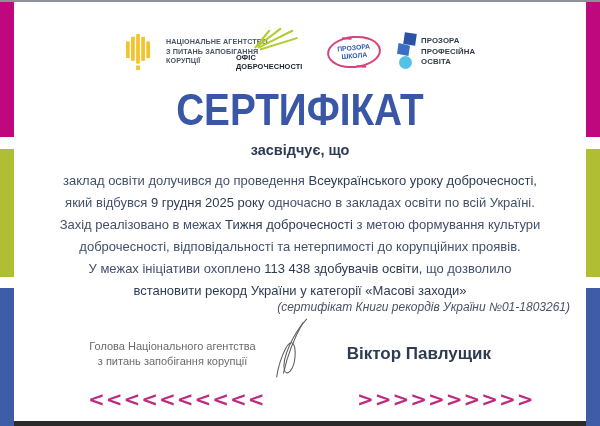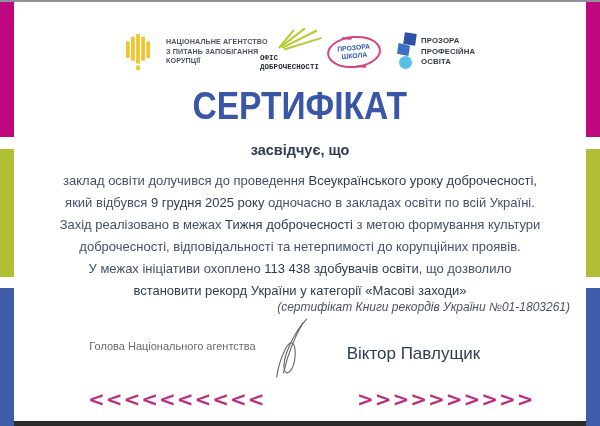--- a/index.html
+++ b/index.html
@@ -14,51 +14,51 @@
   .top-line{left:0;top:0;width:600px;height:2px;background:var(--topLine);}
   .bottom-strip{left:14px;top:421px;width:572px;height:5px;background:var(--bottomBar);}
   .bar{width:14px;}
   .bar.left{left:0;} .bar.right{left:586px;}
   .seg-magenta{top:2px;height:135px;background:var(--magenta);}
   .seg-lime{top:149px;height:128px;background:var(--lime);}
   .seg-blue{top:288px;height:138px;background:var(--blue);}
   
   .logo-nazk{left:126px;top:34px;display:flex;align-items:flex-start;gap:16px;}
   .nazk-text{font-size:7.2px;line-height:9.5px;font-weight:600;color:#4A5566;letter-spacing:.1px;padding-top:3px;}
-  .logo-office{left:260px;top:28px;width:72px;height:48px;font-family:Liberation Mono, monospace;}
+  .logo-office{left:236px;top:28px;width:72px;height:48px;}
   .office-rays{position:absolute;left:8px;top:0;}
   .office-text{position:absolute;left:0;top:26px;font-size:7.4px;line-height:8.6px;font-weight:800;color:#20262e;letter-spacing:.1px;}
   .logo-school{left:327px;top:36px;width:54px;height:32px;border:2px solid var(--schoolPink);
     border-radius:50%;transform:rotate(-5deg);box-sizing:border-box;
     display:flex;flex-direction:column;align-items:center;justify-content:center;}
   .school-text{font-size:6.8px;line-height:7.6px;font-weight:800;color:var(--schoolBlue);text-align:center;}
   .school-tick{position:absolute;width:10px;height:1.5px;background:var(--schoolPink);border-radius:1px;}
   .school-tick.t{top:-1px;left:14px;transform:rotate(8deg);}
   .school-tick.b{bottom:-1px;right:14px;transform:rotate(8deg);}
   .logo-osvita{left:396px;top:33px;display:flex;gap:3px;}
   .osvita-shapes{position:relative;width:22px;height:38px;}
   .osv-square{position:absolute;left:8px;top:0;width:12px;height:12px;background:var(--osvitaDark);transform:rotate(8deg);}
   .osv-penta{position:absolute;left:1px;top:10px;width:13px;height:13px;background:var(--osvitaMid);
     clip-path:polygon(12% 0,100% 22%,88% 100%,0 82%);}
   .osv-circle{position:absolute;left:3px;top:23px;width:13px;height:13px;border-radius:50%;background:var(--osvitaLight);}
   .osvita-text{font-size:7.8px;line-height:10.5px;font-weight:800;color:#333C47;padding-top:3px;letter-spacing:.1px;}
   
-  .title{left:0;top:84px;width:600px;text-align:center;font-size:39px;font-weight:800;
+  .title{left:0;top:84px;width:600px;text-align:center;font-size:45px;font-weight:800;
     color:var(--titleBlue);letter-spacing:0;}
   .title span{display:inline-block;transform:scaleX(.86);transform-origin:center;}
   .subtitle{left:0;top:142px;width:600px;text-align:center;font-size:14.5px;font-weight:700;color:var(--navy);}
   
   .para{left:30px;width:540px;text-align:center;font-size:13px;line-height:21.5px;color:var(--bodyText);}
   .para b{font-weight:400;color:var(--navy);}
   .p1{top:170px;} .p2{top:214px;} .p3{top:258px;}
   .note{left:30px;top:300px;width:540px;text-align:right;font-style:italic;font-size:12px;color:#4A5466;}
   
   .role{left:55px;top:339px;width:235px;text-align:center;font-size:11px;line-height:15px;color:var(--grayText);}
   .sig{left:268px;top:316px;}
-  .name{left:336px;top:344px;width:155px;text-align:center;font-size:17px;font-weight:400;color:var(--navy);}
+  .name{left:336px;top:344px;width:155px;text-align:right;font-size:17px;font-weight:700;color:var(--navy);}
   
   .chev{top:387px;width:155px;text-align:center;font-size:20px;font-weight:700;
     color:var(--chevron);letter-spacing:1px;font-family:"DejaVu Sans",sans-serif;}
   .chev.l{left:88px;} .chev.r{left:357px;}
 </style>
 </head>
 <body>
 
 <div>
 
@@ -143,20 +143,21 @@
 
   <div class="abs para p3">
     <span>У межах ініціативи охоплено </span><b>113 438 здобувачів освіти,</b><span> що дозволило</span><br>
     <b>встановити рекорд України у категорії «Масові заходи»</b>
   </div>
 
   <div class="abs note">(сертифікат Книги рекордів України №01-1803261)</div>
 
   <div class="abs role">
     <span>Голова Національного агентства</span><br>
+    <span>з питань запобігання корупції</span>
   </div>
 
   <span class="abs sig">
     <svg viewBox="0 0 58 66" width="56" height="64">
       <g fill="none" stroke="#5f5f5f" stroke-width="1.1" stroke-linecap="round">
         <path d="M40 3 C26 18 14 44 17 56 C19 63 27 56 28 42 C29 28 24 22 18 34 C13 44 10 56 9 63"></path>
         <path d="M36 7 C28 21 20 41 16 59"></path>
       </g>
     </svg>
   </span>

